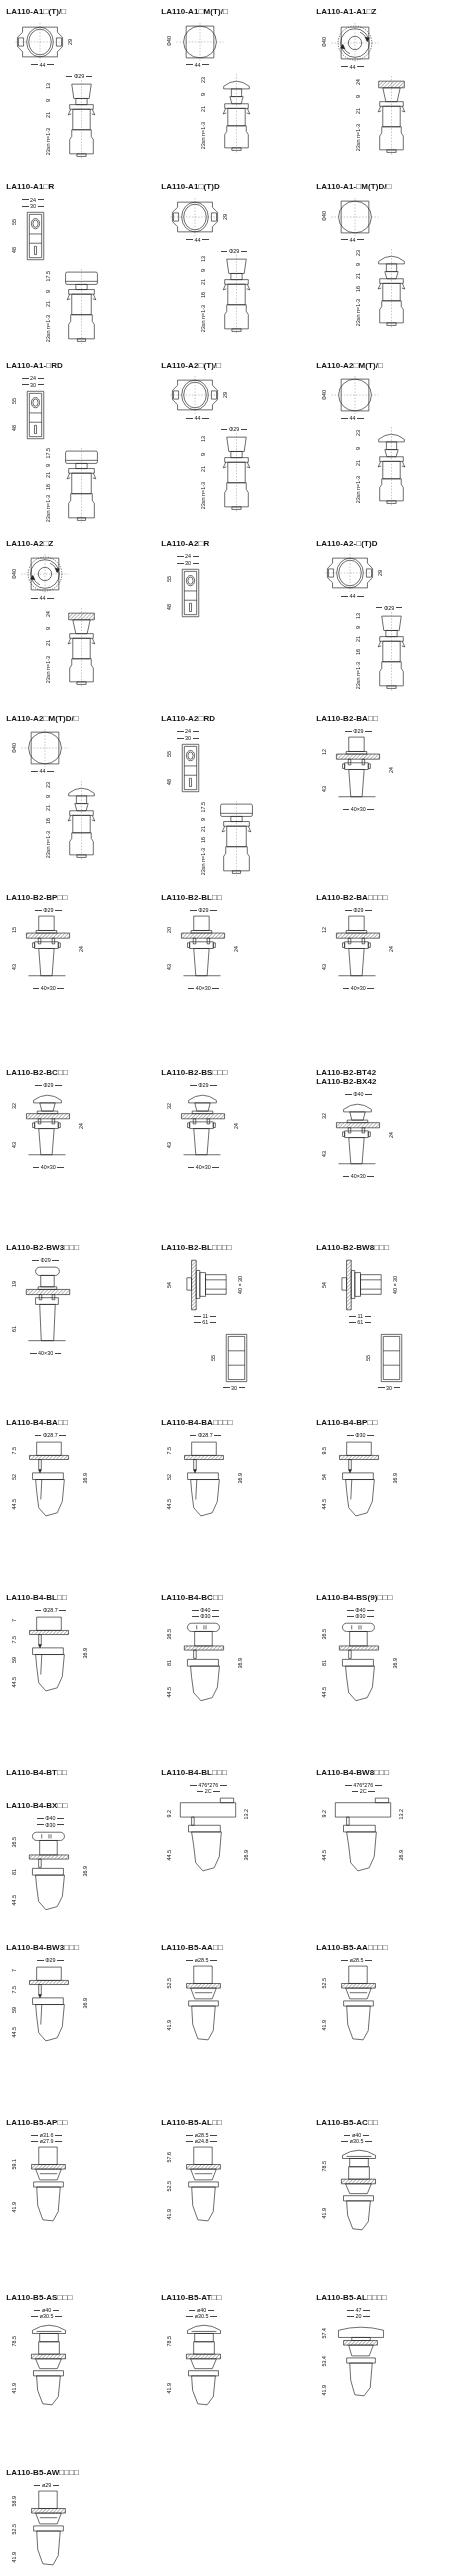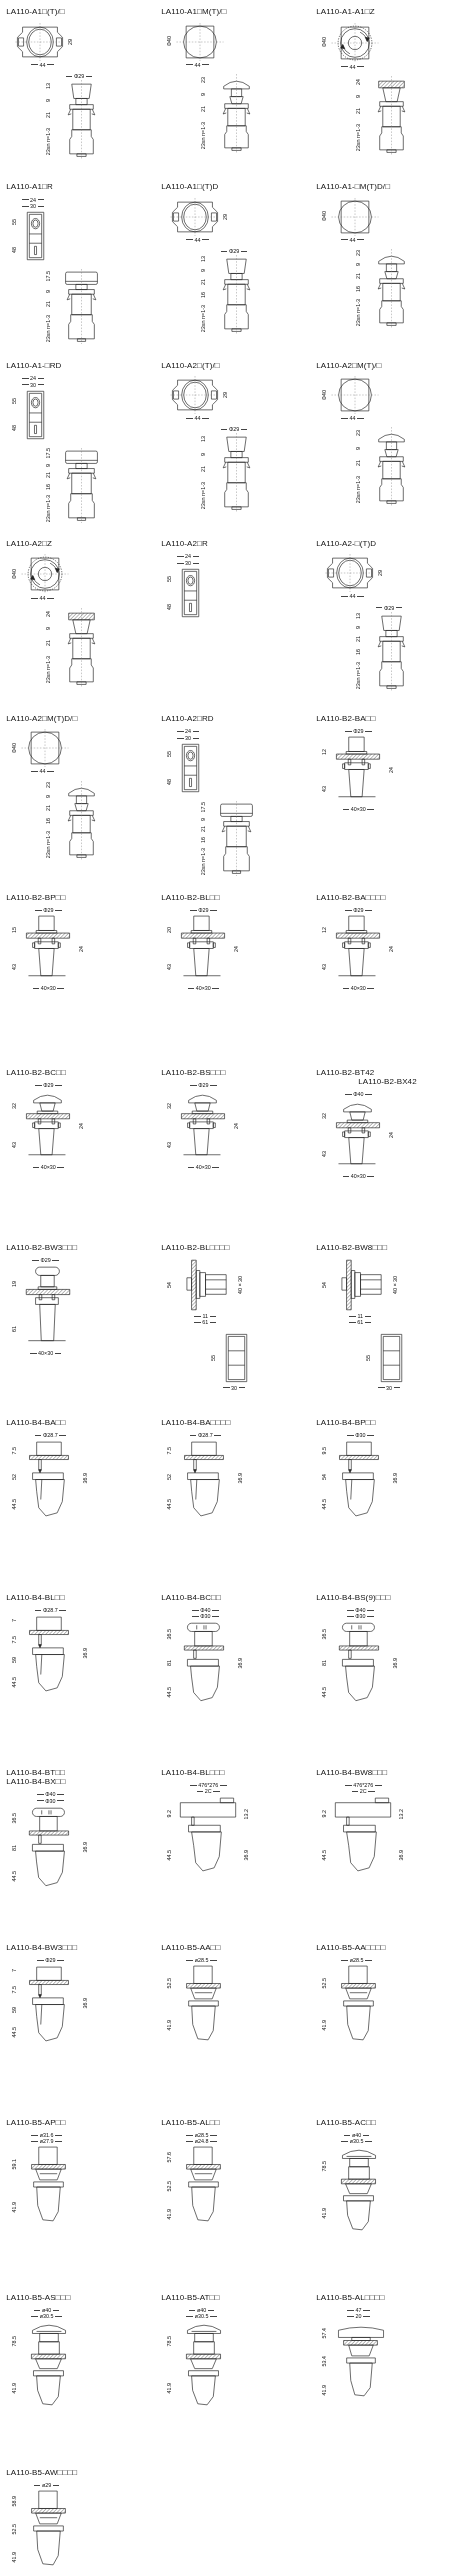--- a/index.html
+++ b/index.html
@@ -1,20 +1,20 @@
 <!DOCTYPE html>
 <html style="font-size:8.2px"><head>
 <meta charset="utf-8">
 <style>
   html,body{margin:0;padding:0;background:#ffffff;}
   body{width:464px;font-family:"Liberation Sans",sans-serif;color:#111;}
   .catalog{display:grid;grid-template-columns:155px 155px 155px;width:464px;}
   .panel{box-sizing:border-box;padding:7.2px 3.1px 8.2px 6.2px;min-height:175px;
          display:flex;flex-direction:column;align-items:flex-start;}
-  .panel-title{font-weight:400;font-size:8px;letter-spacing:0.1px;line-height:1.15;
+  .panel-title{font-weight:700;font-size:8px;letter-spacing:0.1px;line-height:1.15;
                color:#111;white-space:nowrap;}
   .figures{display:flex;flex-direction:column;width:100%;margin-top:5.2px;gap:5.2px;}
   .figures .figure:first-child{align-self:flex-start;margin-left:5.2px;}
   .figures .figure:nth-child(2){align-self:center;}
   .figure{display:flex;flex-direction:column;align-items:center;}
   .dim-top,.dim-bottom{display:flex;flex-direction:column;align-items:center;gap:0.5px;}
   .hdim{display:flex;align-items:center;font-size:5.4px;white-space:nowrap;color:#111;}
   .hdim::before,.hdim::after{content:"";height:0.5px;background:#444;flex:0 0 6.7px;margin:0 1.5px;}
   .mid{display:flex;align-items:center;gap:1.5px;}
   .dim-left,.dim-right{display:flex;flex-direction:column;justify-content:space-around;
@@ -1107,21 +1107,21 @@
           </div>
           <div class="dim-bottom">
             <span class="hdim">40×30</span>
           </div>
         </div>
       </div>
   </div>
 
   <div class="panel">
     <div class="panel-title">LA110-B2-BT42</div>
-    <div class="panel-title" style="display: block; margin-left: 42px;">LA110-B2-BX42</div>
+    <div class="panel-title" style="display: block;">LA110-B2-BX42</div>
     <div class="figures">
         <div class="figure">
           <div class="dim-top">
             <span class="hdim">Φ40</span>
           </div>
           <div class="mid">
             <div class="dim-left">
               <span class="vlab">32</span>
               <span class="vlab">43</span>
             </div>
@@ -1522,21 +1522,21 @@
               <span class="vlab">36.9</span>
             </div>
           </div>
           <div class="dim-bottom"></div>
         </div>
       </div>
   </div>
 
   <div class="panel">
     <div class="panel-title">LA110-B4-BT□□</div>
-    <div class="panel-title" style="display: block;">LA110-B4-BX□□</div>
+    <div class="panel-title" style="display: block; margin-top: 24px;">LA110-B4-BX□□</div>
     <div class="figures">
         <div class="figure">
           <div class="dim-top">
             <span class="hdim">Φ40</span>
             <span class="hdim">Φ30</span>
           </div>
           <div class="mid">
             <div class="dim-left">
               <span class="vlab">36.5</span>
               <span class="vlab">81</span>

